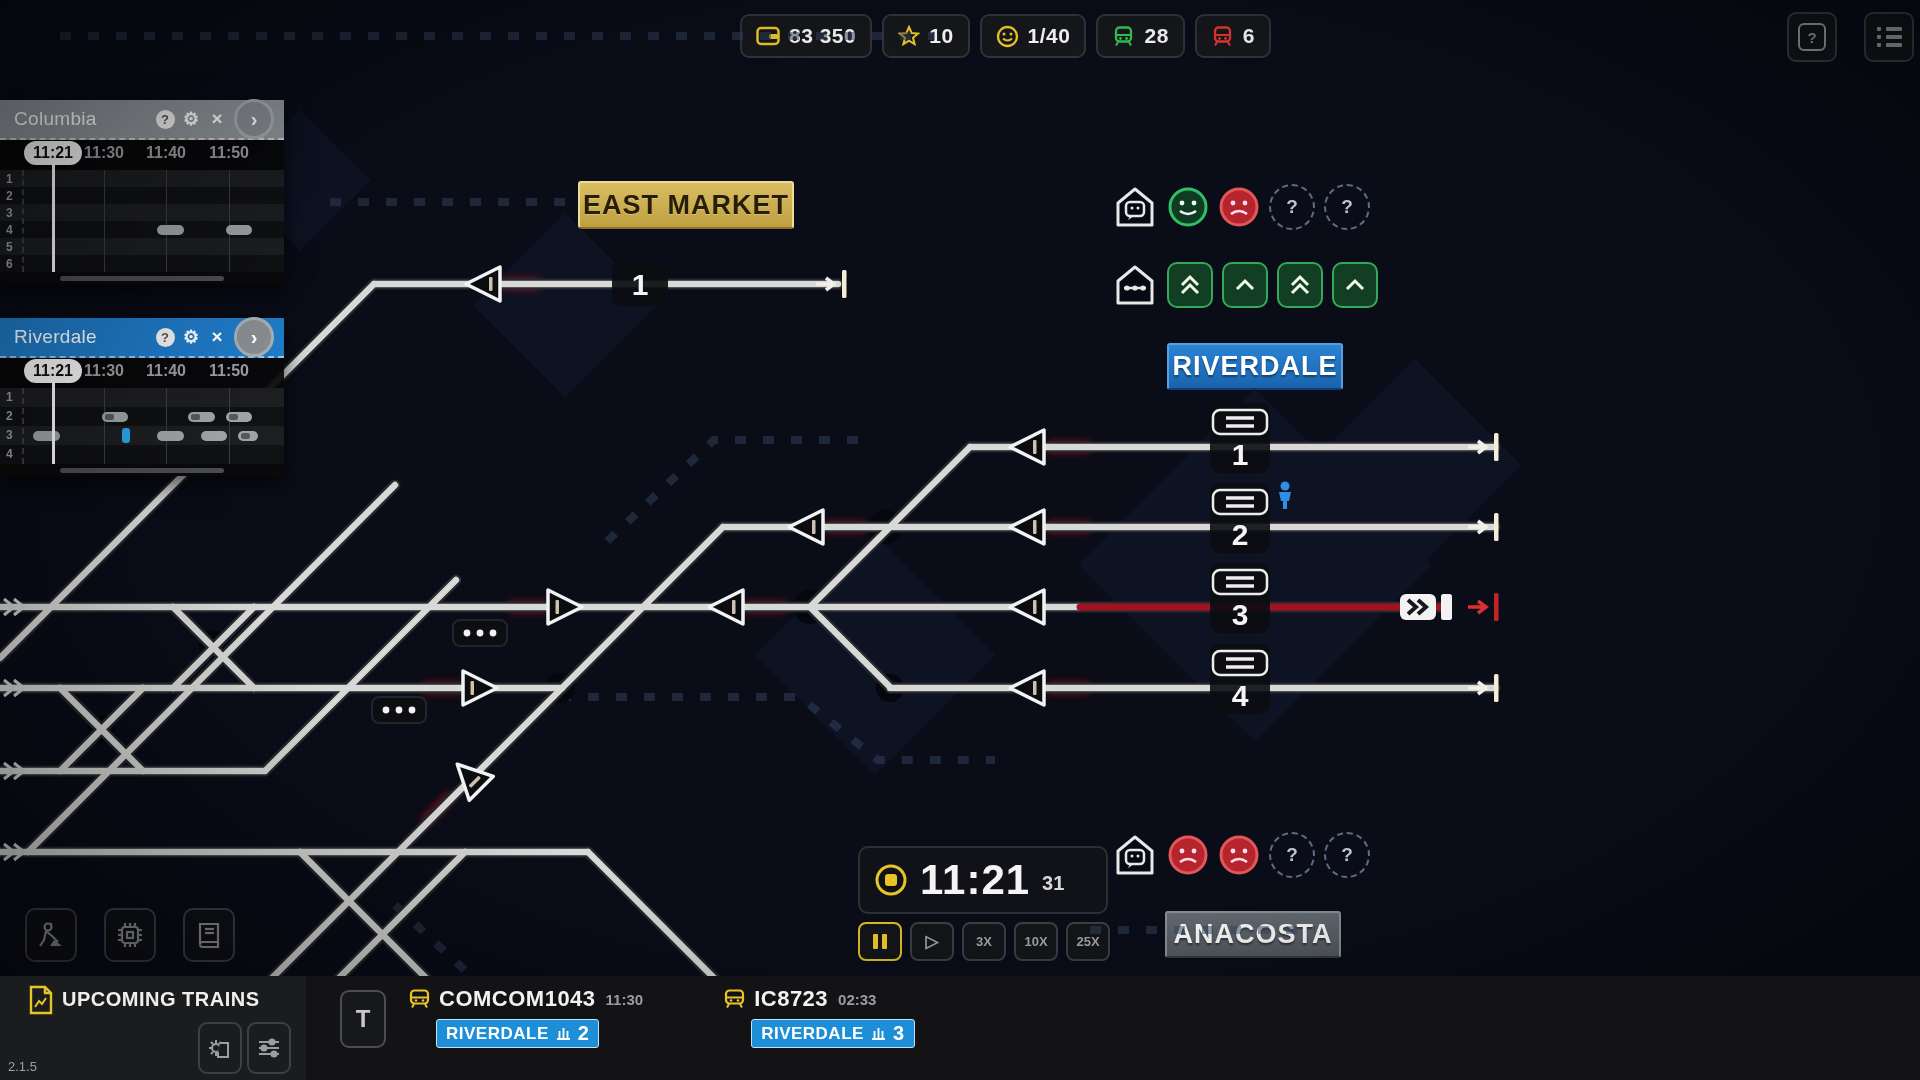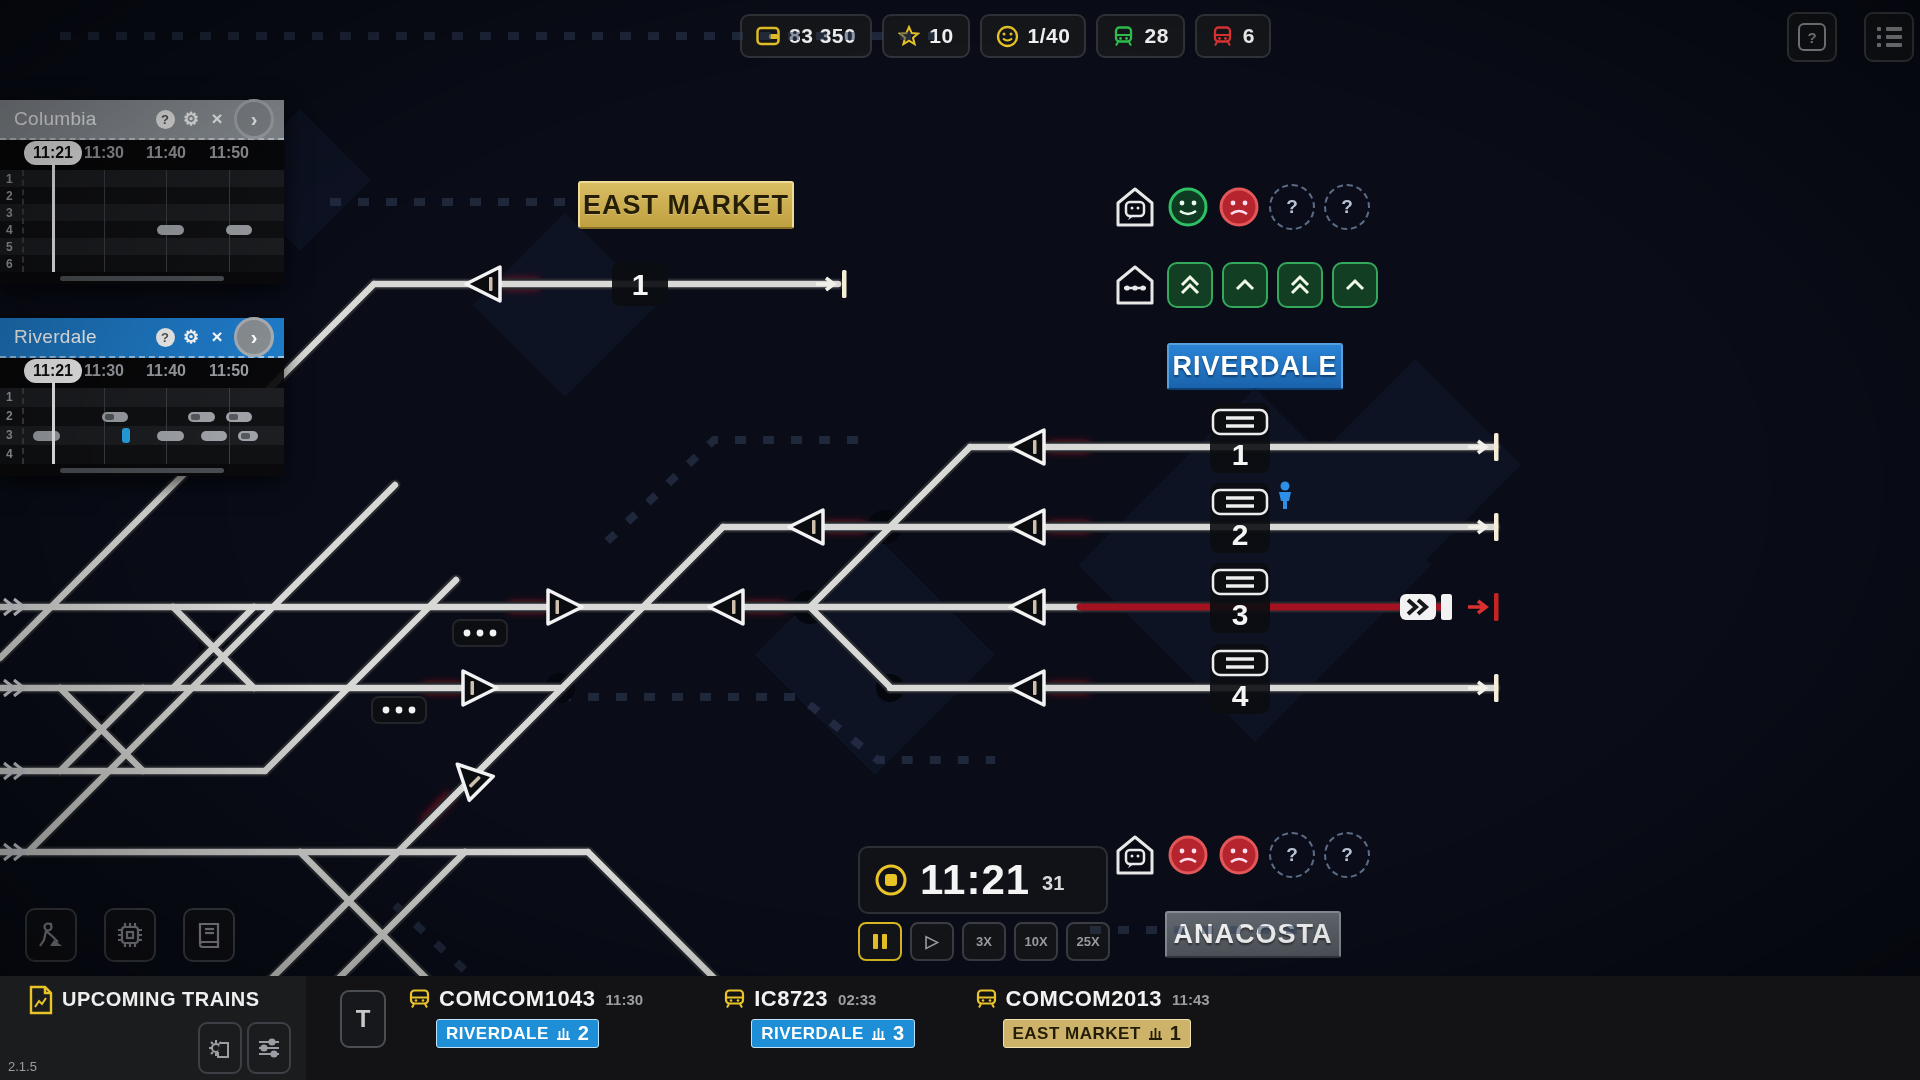--- a/index.html
+++ b/index.html
@@ -662,36 +662,16 @@
       </div>
       <div class="tbadge tb-blue">
         <span>Riverdale</span>
         <svg width="15" height="13" viewBox="0 0 15 13" stroke="currentColor" stroke-width="1.8" fill="none">
             <path d="M1,12 H14 M3.5,12 V4 M7.5,12 V1 M11.5,12 V4"></path>
           </svg>
         <span style="font-size:20px;">3</span>
       </div>
     </div>
 
-    <div class="tentry" style="margin-left:60px;">
-      <div class="tline">
-        <svg width="23" height="20" viewBox="0 0 23 20">
-            <rect x="3" y="1.5" width="17" height="13" rx="3.5" fill="none" stroke="#e8c428" stroke-width="2.2"></rect>
-            <line x1="3" y1="8.5" x2="20" y2="8.5" stroke="#e8c428" stroke-width="2"></line>
-            <circle cx="8" cy="11.5" r="1.3" fill="#e8c428"></circle>
-            <circle cx="15" cy="11.5" r="1.3" fill="#e8c428"></circle>
-            <path d="M6,15 L4,18.5 M17,15 L19,18.5" stroke="#e8c428" stroke-width="2"></path>
-          </svg>
-        <span class="tid">COMCOM2013</span>
-        <span class="ttime">11:43</span>
-      </div>
-      <div class="tbadge tb-gold">
-        <span>East Market</span>
-        <svg width="15" height="13" viewBox="0 0 15 13" stroke="currentColor" stroke-width="1.8" fill="none">
-            <path d="M1,12 H14 M3.5,12 V4 M7.5,12 V1 M11.5,12 V4"></path>
-          </svg>
-        <span style="font-size:20px;">1</span>
-      </div>
-    </div>
   </div>
 
   <div class="abs vignette"></div>
 </div>
 
 </body></html>

